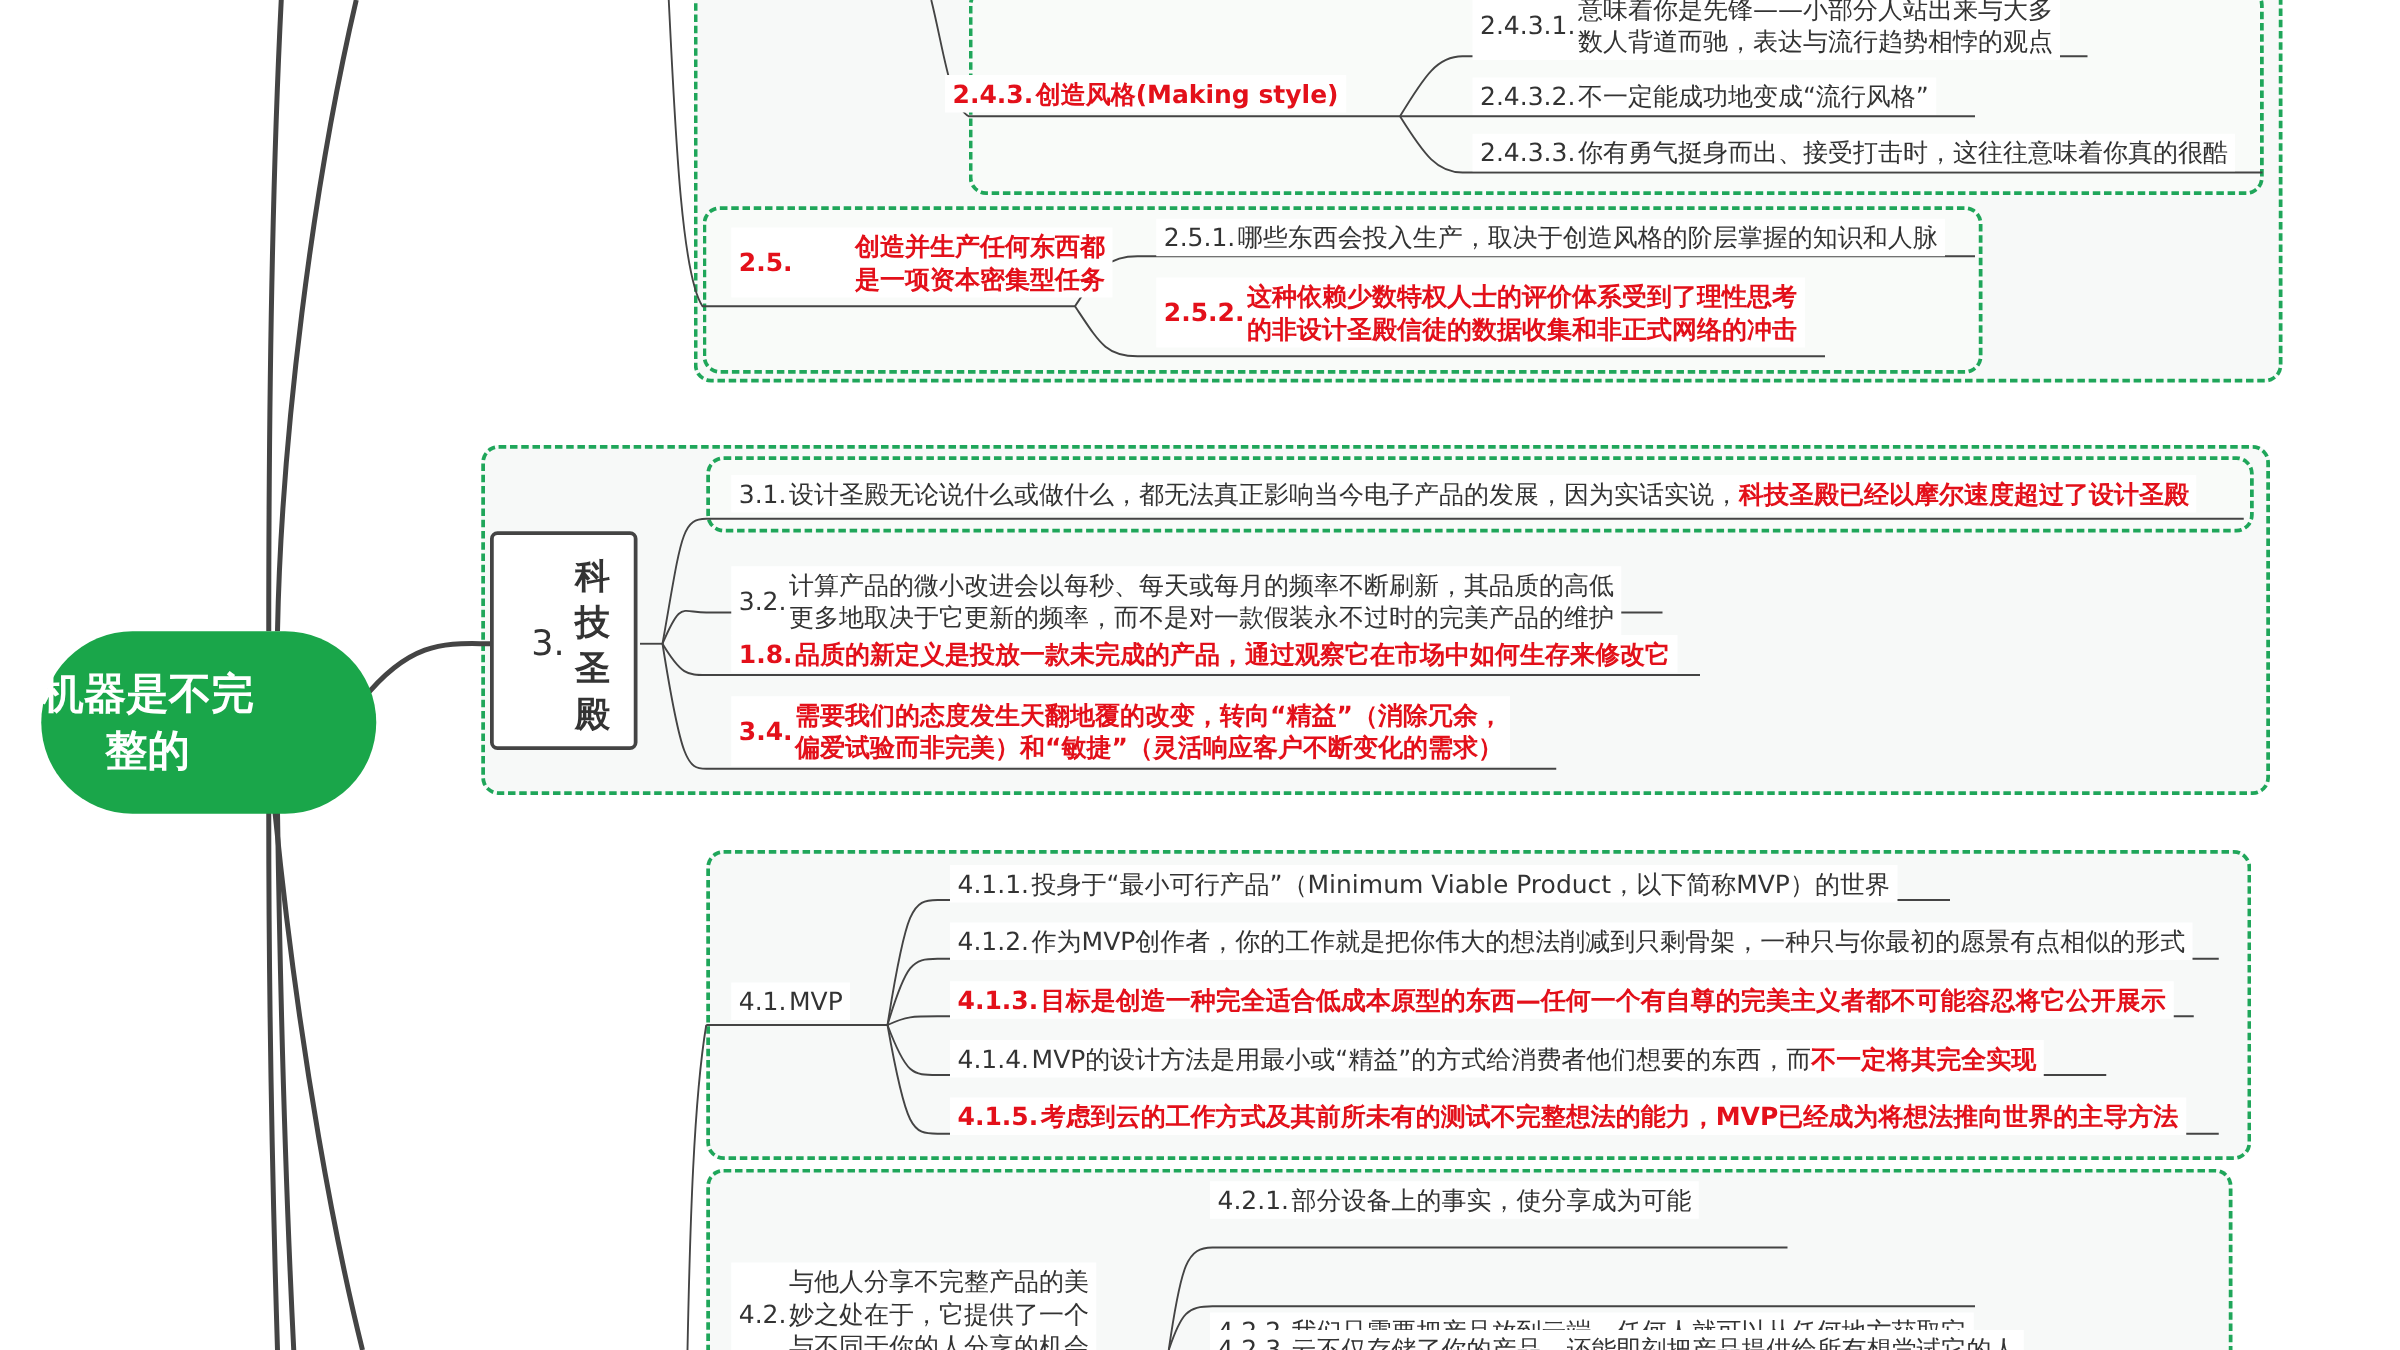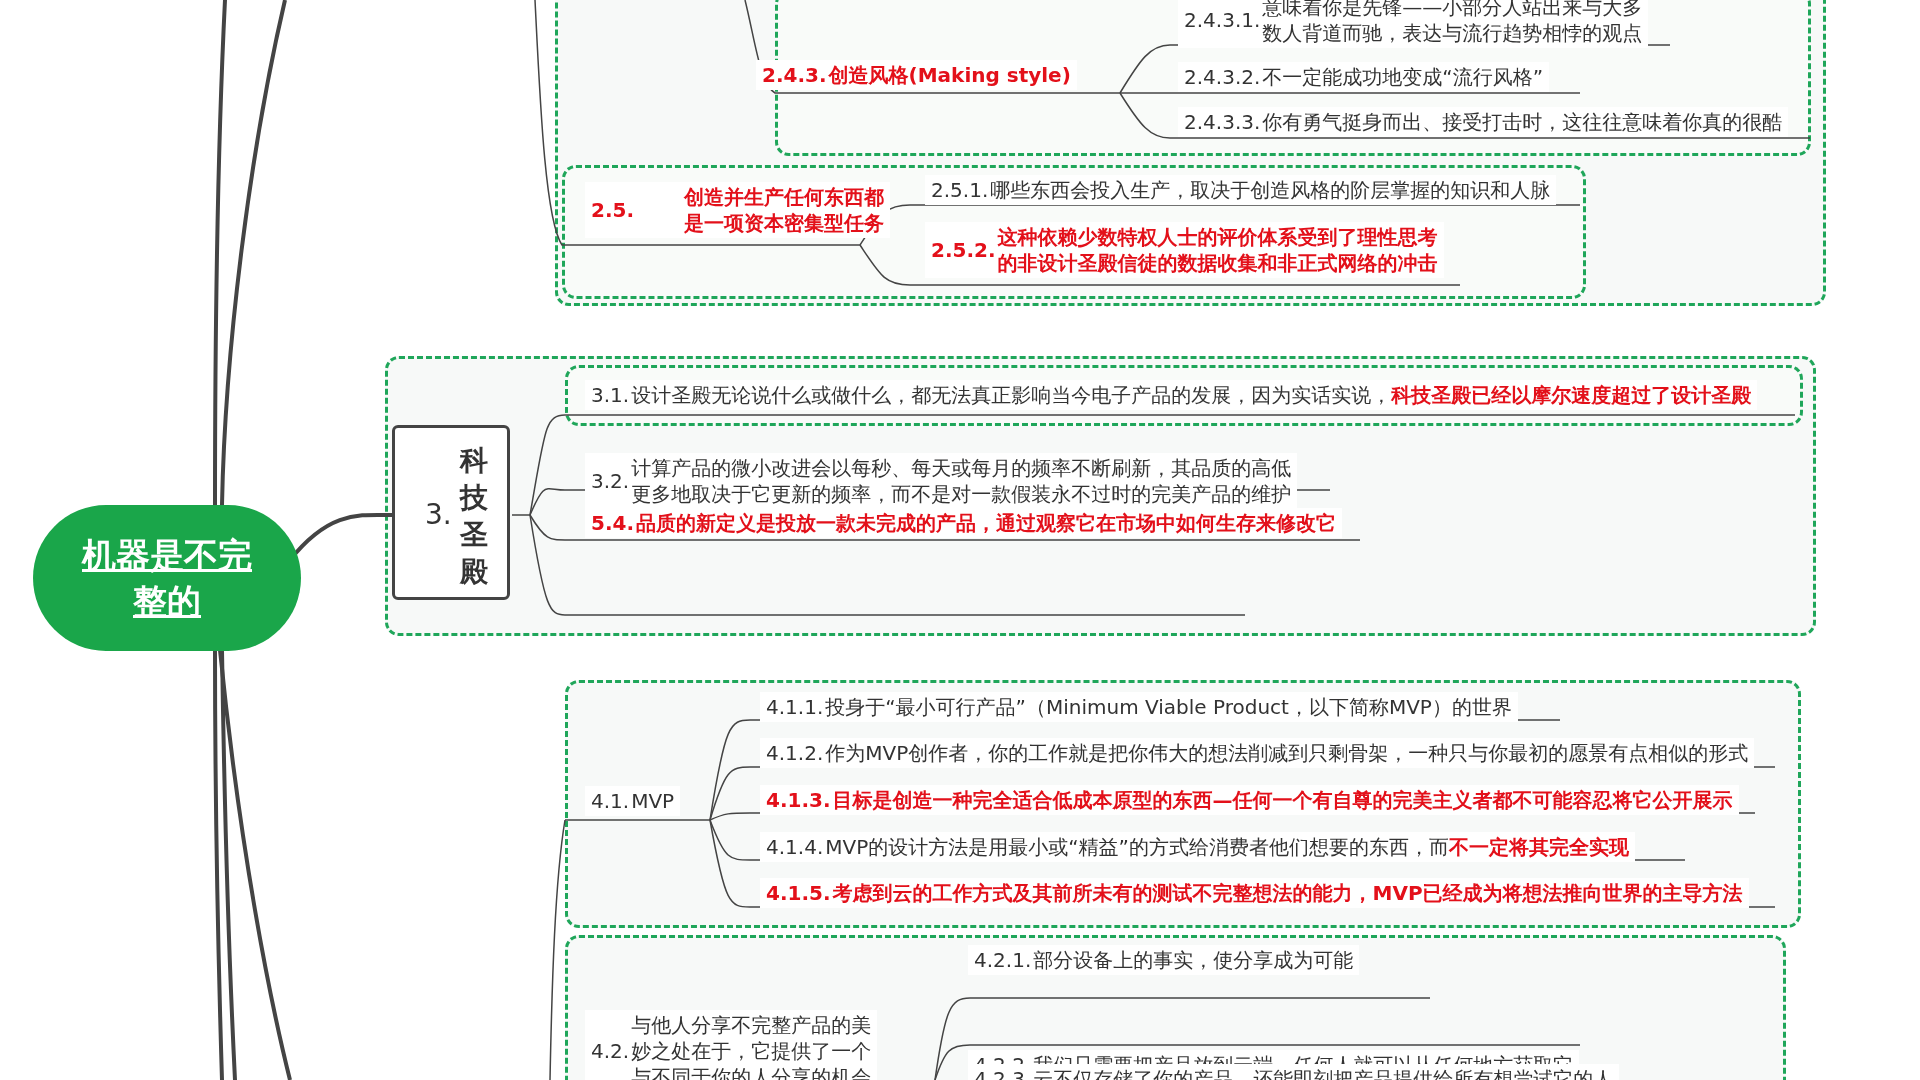--- a/index.html
+++ b/index.html
@@ -21,22 +21,22 @@
     padding:2px 6px; background:#ffffff;
   }
   .node.red { color:#e3101a; font-weight:bold; }
   .node .num { margin-right:2px; }
   .node.two { display:flex; align-items:center; }
   .node.two .lines2 { display:flex; flex-direction:column; }
   .node.two .num { font-size:20px; }
   .central {
     position:absolute; left:33px; top:505px; width:268px; height:146px;
     background:#1aa64a; border-radius:73px; color:#ffffff;
-    display:flex; align-items:center; justify-content:center; text-align:center;
-    font-weight:bold; font-size:34px; line-height:46px;text-decoration:underline;
+    display:flex; align-items:center; justify-content:flex-start; text-align:center;
+    font-weight:bold; font-size:34px; line-height:46px;
   }
   .central .lbl { width:170px; }
   .box3 {
     position:absolute; left:392px; top:425px; width:118px; height:175px;
     border:3px solid #444; border-radius:6px; background:#fff;
     box-sizing:border-box;
   }
   .box3 .n3 { position:absolute; left:30px; top:70px; font-size:28px; }
   .box3 .vt { position:absolute; left:62px; top:14px; width:34px; font-size:28px; font-weight:bold; line-height:37px; text-align:center; }
   .red-inline { color:#e3101a; font-weight:bold; }
@@ -150,21 +150,28 @@
     <span class="num">3.1.</span><span>设计圣殿无论说什么或做什么，都无法真正影响当今电子产品的发展，因为实话实说，</span><span class="red-inline">科技圣殿已经以摩尔速度超过了设计圣殿</span>
   </div>
   <div class="node two" style="left:585px; top:433px;margin-top:20px;">
     <span class="num">3.2.</span>
     <span class="lines2">
         <span>计算产品的微小改进会以每秒、每天或每月的频率不断刷新，其品质的高低</span>
         <span>更多地取决于它更新的频率，而不是对一款假装永不过时的完美产品的维护</span>
       </span>
   </div>
   <div class="node red" style="left:585px; top:508px;">
-    <span class="num">5.4.</span><span>品质的新定义是投放一款未完成的产品，通过观察它在市场中如何生存来修改它</span>
+    <span class="num">1.8.</span><span>品质的新定义是投放一款未完成的产品，通过观察它在市场中如何生存来修改它</span>
+  </div>
+  <div class="node two red" style="left:585px; top:557px;">
+    <span class="num">3.4.</span>
+    <span class="lines2">
+        <span>需要我们的态度发生天翻地覆的改变，转向“精益”（消除冗余，</span>
+        <span>偏爱试验而非完美）和“敏捷”（灵活响应客户不断变化的需求）</span>
+      </span>
   </div>
 
   <div class="node" style="left:585px; top:786px;text-align:center;">
     <span class="num">4.1.</span><span>MVP</span>
   </div>
   <div class="node" style="left:760px; top:692px;">
     <span class="num">4.1.1.</span><span>投身于“最小可行产品”（Minimum Viable Product，以下简称MVP）的世界</span>
   </div>
   <div class="node" style="left:760px; top:738px;">
     <span class="num">4.1.2.</span><span>作为MVP创作者，你的工作就是把你伟大的想法削减到只剩骨架，一种只与你最初的愿景有点相似的形式</span>

